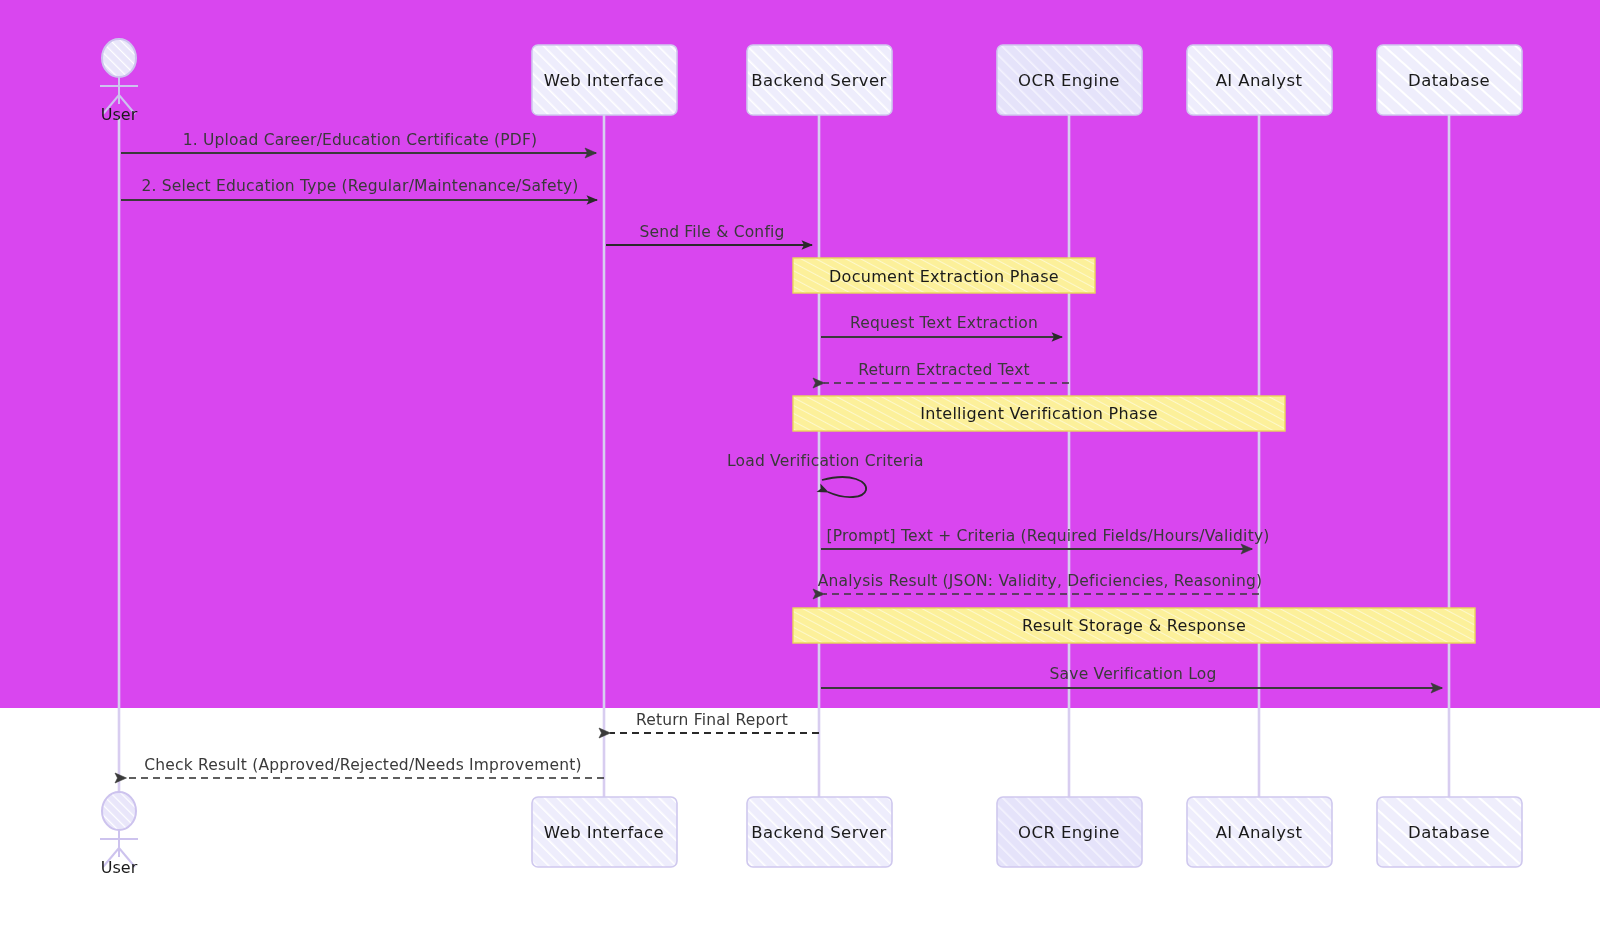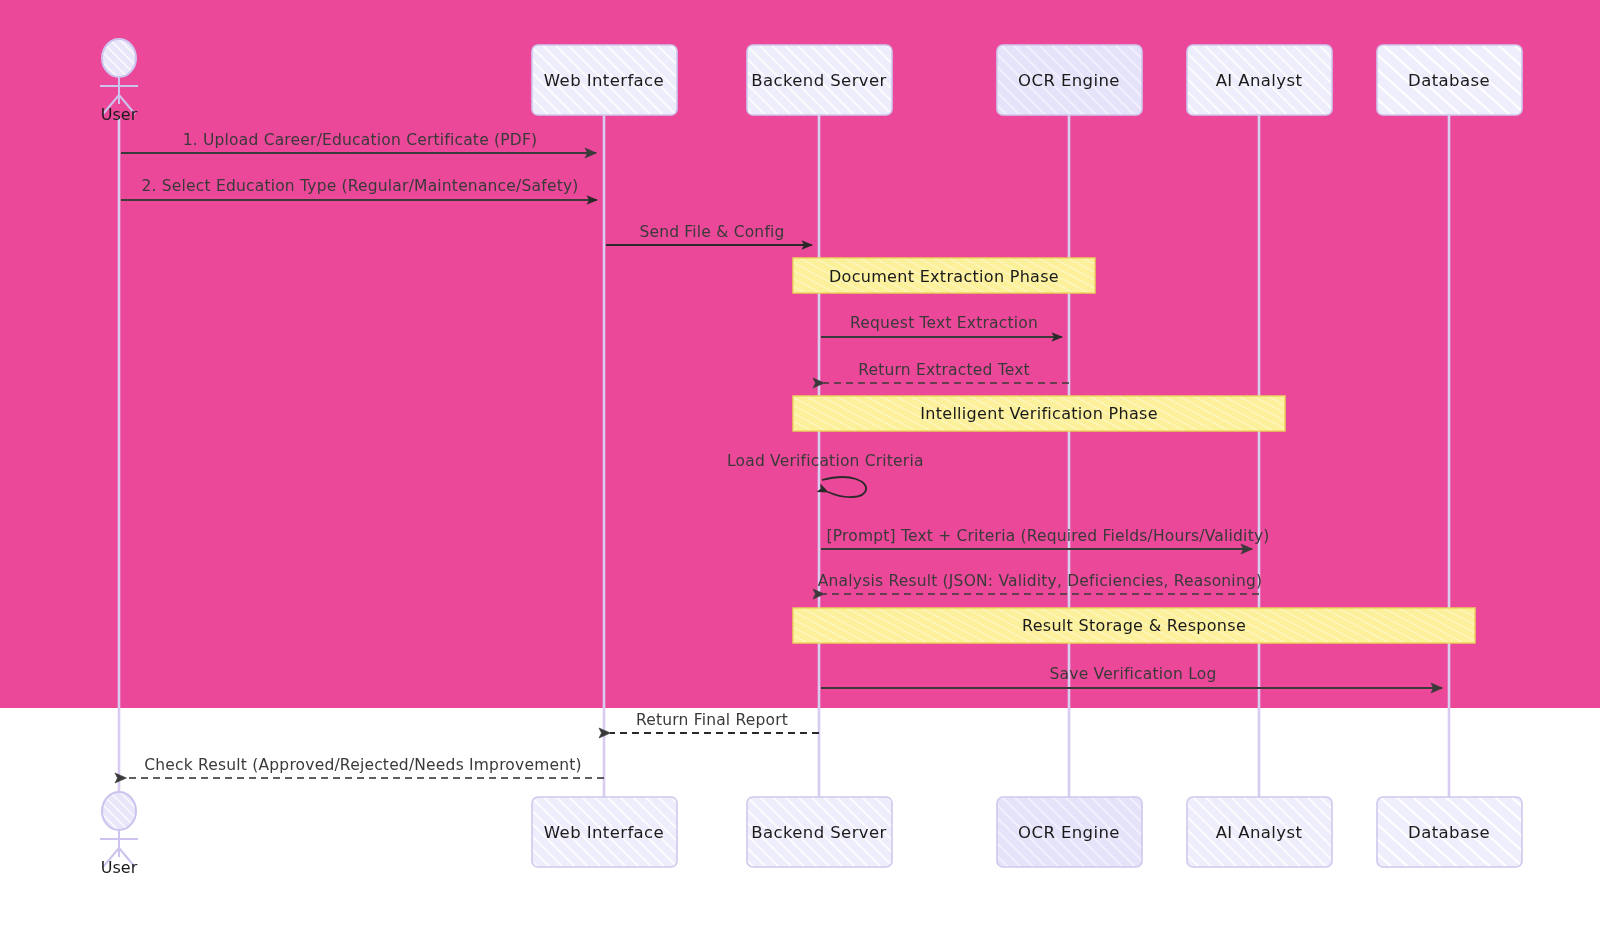--- a/index.html
+++ b/index.html
@@ -7,21 +7,21 @@
     margin: 0; padding: 0;
     width: 1600px; height: 930px;
     background: #ffffff;
     font-family: "DejaVu Sans", sans-serif;
     overflow: hidden;
   }
   #canvas {
     position: relative;
     width: 1600px;
     height: 708px;
-    background: #ec4899;
+    background: #d946ef;
   }
   svg#diagram { position: absolute; left: 0; top: 0; }
 
   .plabel {
     font-family: "DejaVu Sans", sans-serif;
     font-size: 16.5px;
     fill: #1a1a1a;
     text-anchor: middle;
     dominant-baseline: middle;
     letter-spacing: 0.4px;

